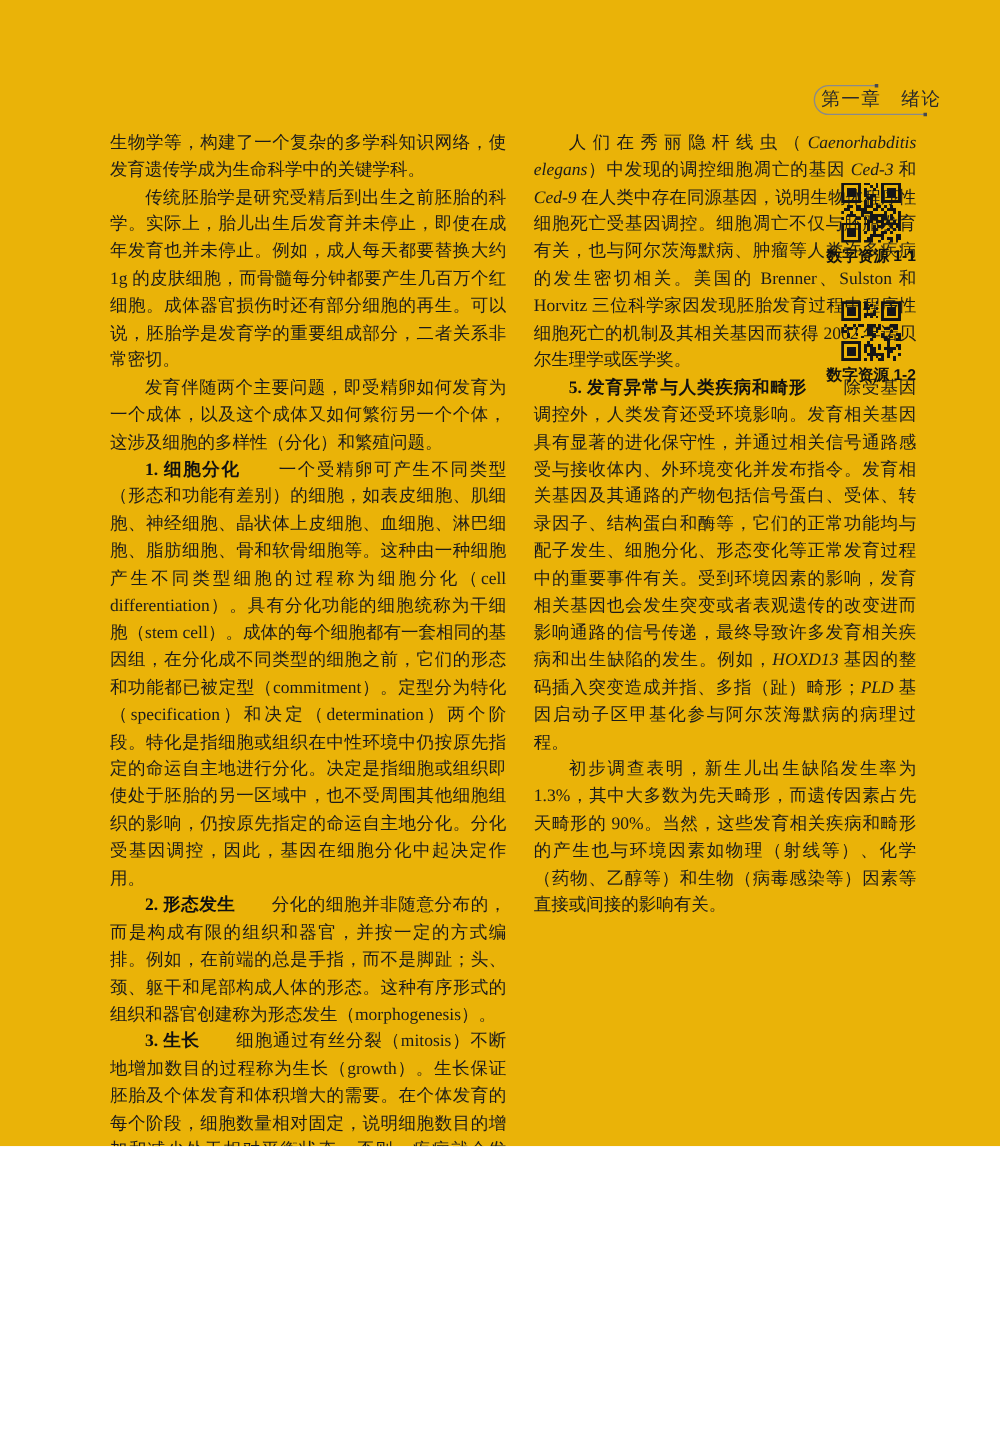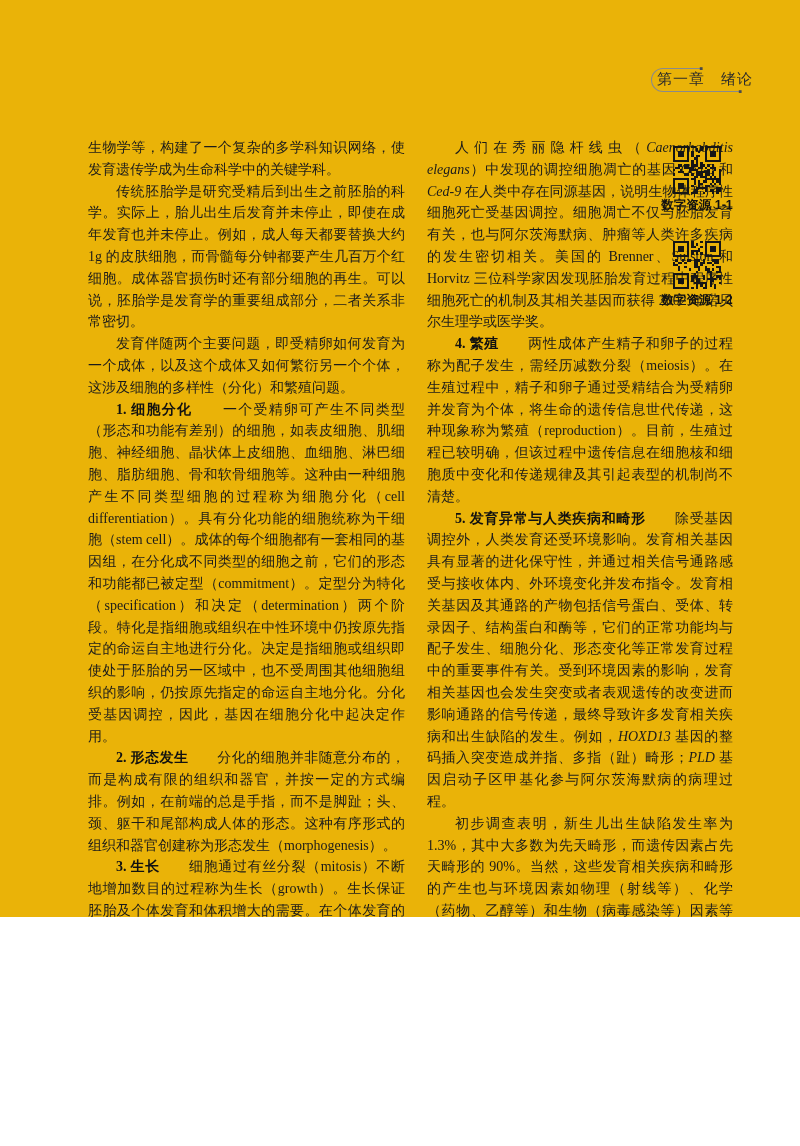--- a/index.html
+++ b/index.html
@@ -9,21 +9,21 @@
   }
   
   .chapter-header{position:absolute;left:638px;top:60px;width:136px;height:46px;}
   .chapter-header svg{position:absolute;left:0;top:0;}
   .chapter-title{
     position:absolute;left:19px;top:10px;font-size:15px;letter-spacing:1px;
     color:#2b2b2b;white-space:nowrap;
   }
   
   .col{
-    position:absolute;top:137px;font-size:14px;line-height:21.8px;
+    position:absolute;top:104px;font-size:14px;line-height:21.8px;
     text-align:justify;color:#1b1b1b;
   }
   .left-col{left:88px;width:317px;}
   .right-col{left:427px;width:306px;}
   .col p{margin:0;padding:0;}
   .col p.ind{text-indent:2em;}
   .col b{font-family:Liberation Serif, serif;font-weight:700;color:#111;}
   .col i{font-style:italic;}
   .rc-line1{text-align:justify;text-align-last:justify;}
   .rc-wrap{width:223px;text-align:justify;}
@@ -61,21 +61,20 @@
       <p class="ind"><span>传统胚胎学是研究受精后到出生之前胚胎的科学。实际上，胎儿出生后发育并未停止，即使在成年发育也并未停止。例如，成人每天都要替换大约 1g 的皮肤细胞，而骨髓每分钟都要产生几百万个红细胞。成体器官损伤时还有部分细胞的再生。可以说，胚胎学是发育学的重要组成部分，二者关系非常密切。</span></p>
       <p class="ind"><span>发育伴随两个主要问题，即受精卵如何发育为一个成体，以及这个成体又如何繁衍另一个个体，这涉及细胞的多样性（分化）和繁殖问题。</span></p>
       <p class="ind"><b>1. 细胞分化</b><span>　　一个受精卵可产生不同类型（形态和功能有差别）的细胞，如表皮细胞、肌细胞、神经细胞、晶状体上皮细胞、血细胞、淋巴细胞、脂肪细胞、骨和软骨细胞等。这种由一种细胞产生不同类型细胞的过程称为细胞分化（cell differentiation）。具有分化功能的细胞统称为干细胞（stem cell）。成体的每个细胞都有一套相同的基因组，在分化成不同类型的细胞之前，它们的形态和功能都已被定型（commitment）。定型分为特化（specification）和决定（determination）两个阶段。特化是指细胞或组织在中性环境中仍按原先指定的命运自主地进行分化。决定是指细胞或组织即使处于胚胎的另一区域中，也不受周围其他细胞组织的影响，仍按原先指定的命运自主地分化。分化受基因调控，因此，基因在细胞分化中起决定作用。</span></p>
       <p class="ind"><b>2. 形态发生</b><span>　　分化的细胞并非随意分布的，而是构成有限的组织和器官，并按一定的方式编排。例如，在前端的总是手指，而不是脚趾；头、颈、躯干和尾部构成人体的形态。这种有序形式的组织和器官创建称为形态发生（morphogenesis）。</span></p>
       <p class="ind"><b>3. 生长</b><span>　　细胞通过有丝分裂（mitosis）不断地增加数目的过程称为生长（growth）。生长保证胚胎及个体发育和体积增大的需要。在个体发育的每个阶段，细胞数量相对固定，说明细胞数目的增加和减少处于相对平衡状态，否则，疾病就会发生。例如，如果面部细胞一直分裂，就要发生面部畸形。人的两条上肢大小相同且分别位于身体的两侧，说明细胞分裂受精细调节。细胞数目的减少与细胞凋亡（apoptosis）等程序性细胞死亡（programmed cell death，PCD）有关。程序</span></p>
     </div>
 
   <div class="col right-col">
     <div>
         <p class="ind"><span>人们在秀丽隐杆线虫（</span><i>Caenorhabditis elegans</i><span>）中发现的调控细胞凋亡的基因 </span><i>Ced-3</i><span> 和 </span><i>Ced-9</i><span> 在人类中存在同源基因，说明生物体程序性细胞死亡受基因调控。细胞凋亡不仅与胚胎发育有关，也与阿尔茨海默病、肿瘤等人类许多疾病的发生密切相关。美国的 Brenner、Sulston 和 Horvitz 三位科学家因发现胚胎发育过程中程序性细胞死亡的机制及其相关基因而获得 2002 年诺贝尔生理学或医学奖。</span></p>
-        <p class="ind"><b>4. 繁殖</b><span>　　两性成体产生精子和卵子的过程称为配子发生，需经历减数分裂（meiosis）。在生殖过程中，精子和卵子通过受精结合为受精卵并发育为个体，将生命的遗传信息世代传递，这种现象称为繁殖（reproduction）。目前，生殖过程已较明确，但该过程中遗传信息在细胞核和细胞质中变化和传递规律及其引起表型的机制尚不清楚。</span></p>
         <p class="ind"><b>5. 发育异常与人类疾病和畸形</b><span>　　除受基因调控外，人类发育还受环境影响。发育相关基因具有显著的进化保守性，并通过相关信号通路感受与接收体内、外环境变化并发布指令。发育相关基因及其通路的产物包括信号蛋白、受体、转录因子、结构蛋白和酶等，它们的正常功能均与配子发生、细胞分化、形态变化等正常发育过程中的重要事件有关。受到环境因素的影响，发育相关基因也会发生突变或者表观遗传的改变进而影响通路的信号传递，最终导致许多发育相关疾病和出生缺陷的发生。例如，</span><i>HOXD13</i><span> 基因的整码插入突变造成并指、多指（趾）畸形；</span><i>PLD</i><span> 基因启动子区甲基化参与阿尔茨海默病的病理过程。</span></p>
         <p class="ind"><span>初步调查表明，新生儿出生缺陷发生率为 1.3%，其中大多数为先天畸形，而遗传因素占先天畸形的 90%。当然，这些发育相关疾病和畸形的产生也与环境因素如物理（射线等）、化学（药物、乙醇等）和生物（病毒感染等）因素等直接或间接的影响有关。</span></p>
       </div>
   </div>
 
   <div class="qr-block">
     <figure class="qr-item" style="margin:0 0 13px 0;">
       <svg class="qr" viewBox="0 0 21 21">
           <path d="M8 0h1v1h-1zM9 0h1v1h-1zM12 0h1v1h-1zM10 1h1v1h-1zM12 1h1v1h-1zM8 2h1v1h-1zM11 2h1v1h-1zM8 3h1v1h-1zM8 4h1v1h-1zM10 4h1v1h-1zM11 4h1v1h-1zM9 5h1v1h-1zM10 5h1v1h-1zM8 6h1v1h-1zM10 6h1v1h-1zM8 7h1v1h-1zM10 7h1v1h-1zM12 7h1v1h-1zM2 8h1v1h-1zM3 8h1v1h-1zM5 8h1v1h-1zM6 8h1v1h-1zM8 8h1v1h-1zM9 8h1v1h-1zM10 8h1v1h-1zM12 8h1v1h-1zM13 8h1v1h-1zM15 8h1v1h-1zM17 8h1v1h-1zM1 9h1v1h-1zM2 9h1v1h-1zM5 9h1v1h-1zM6 9h1v1h-1zM7 9h1v1h-1zM8 9h1v1h-1zM11 9h1v1h-1zM12 9h1v1h-1zM14 9h1v1h-1zM16 9h1v1h-1zM17 9h1v1h-1zM18 9h1v1h-1zM0 10h1v1h-1zM3 10h1v1h-1zM7 10h1v1h-1zM8 10h1v1h-1zM9 10h1v1h-1zM10 10h1v1h-1zM15 10h1v1h-1zM18 10h1v1h-1zM20 10h1v1h-1zM2 11h1v1h-1zM3 11h1v1h-1zM4 11h1v1h-1zM7 11h1v1h-1zM10 11h1v1h-1zM11 11h1v1h-1zM12 11h1v1h-1zM13 11h1v1h-1zM14 11h1v1h-1zM15 11h1v1h-1zM17 11h1v1h-1zM20 11h1v1h-1zM0 12h1v1h-1zM5 12h1v1h-1zM6 12h1v1h-1zM8 12h1v1h-1zM10 12h1v1h-1zM11 12h1v1h-1zM12 12h1v1h-1zM14 12h1v1h-1zM15 12h1v1h-1zM17 12h1v1h-1zM20 12h1v1h-1zM9 13h1v1h-1zM10 13h1v1h-1zM12 13h1v1h-1zM13 13h1v1h-1zM14 13h1v1h-1zM16 13h1v1h-1zM18 13h1v1h-1zM20 13h1v1h-1zM8 14h1v1h-1zM9 14h1v1h-1zM14 14h1v1h-1zM15 14h1v1h-1zM16 14h1v1h-1zM17 14h1v1h-1zM18 14h1v1h-1zM19 14h1v1h-1zM20 14h1v1h-1zM9 15h1v1h-1zM11 15h1v1h-1zM13 15h1v1h-1zM14 15h1v1h-1zM17 15h1v1h-1zM19 15h1v1h-1zM20 15h1v1h-1zM9 16h1v1h-1zM11 16h1v1h-1zM12 16h1v1h-1zM16 16h1v1h-1zM18 16h1v1h-1zM20 16h1v1h-1zM8 17h1v1h-1zM11 17h1v1h-1zM14 17h1v1h-1zM15 17h1v1h-1zM17 17h1v1h-1zM10 18h1v1h-1zM11 18h1v1h-1zM12 18h1v1h-1zM13 18h1v1h-1zM14 18h1v1h-1zM19 18h1v1h-1zM20 18h1v1h-1zM9 19h1v1h-1zM10 19h1v1h-1zM14 19h1v1h-1zM16 19h1v1h-1zM17 19h1v1h-1zM19 19h1v1h-1zM20 19h1v1h-1zM8 20h1v1h-1zM9 20h1v1h-1zM10 20h1v1h-1zM13 20h1v1h-1zM17 20h1v1h-1zM19 20h1v1h-1zM0 0h7v7h-7zM1 1h5v5h-5zM2 2h3v3h-3zM14 0h7v7h-7zM15 1h5v5h-5zM16 2h3v3h-3zM0 14h7v7h-7zM1 15h5v5h-5zM2 16h3v3h-3z" fill="#151515" fill-rule="evenodd"></path>
         </svg>

